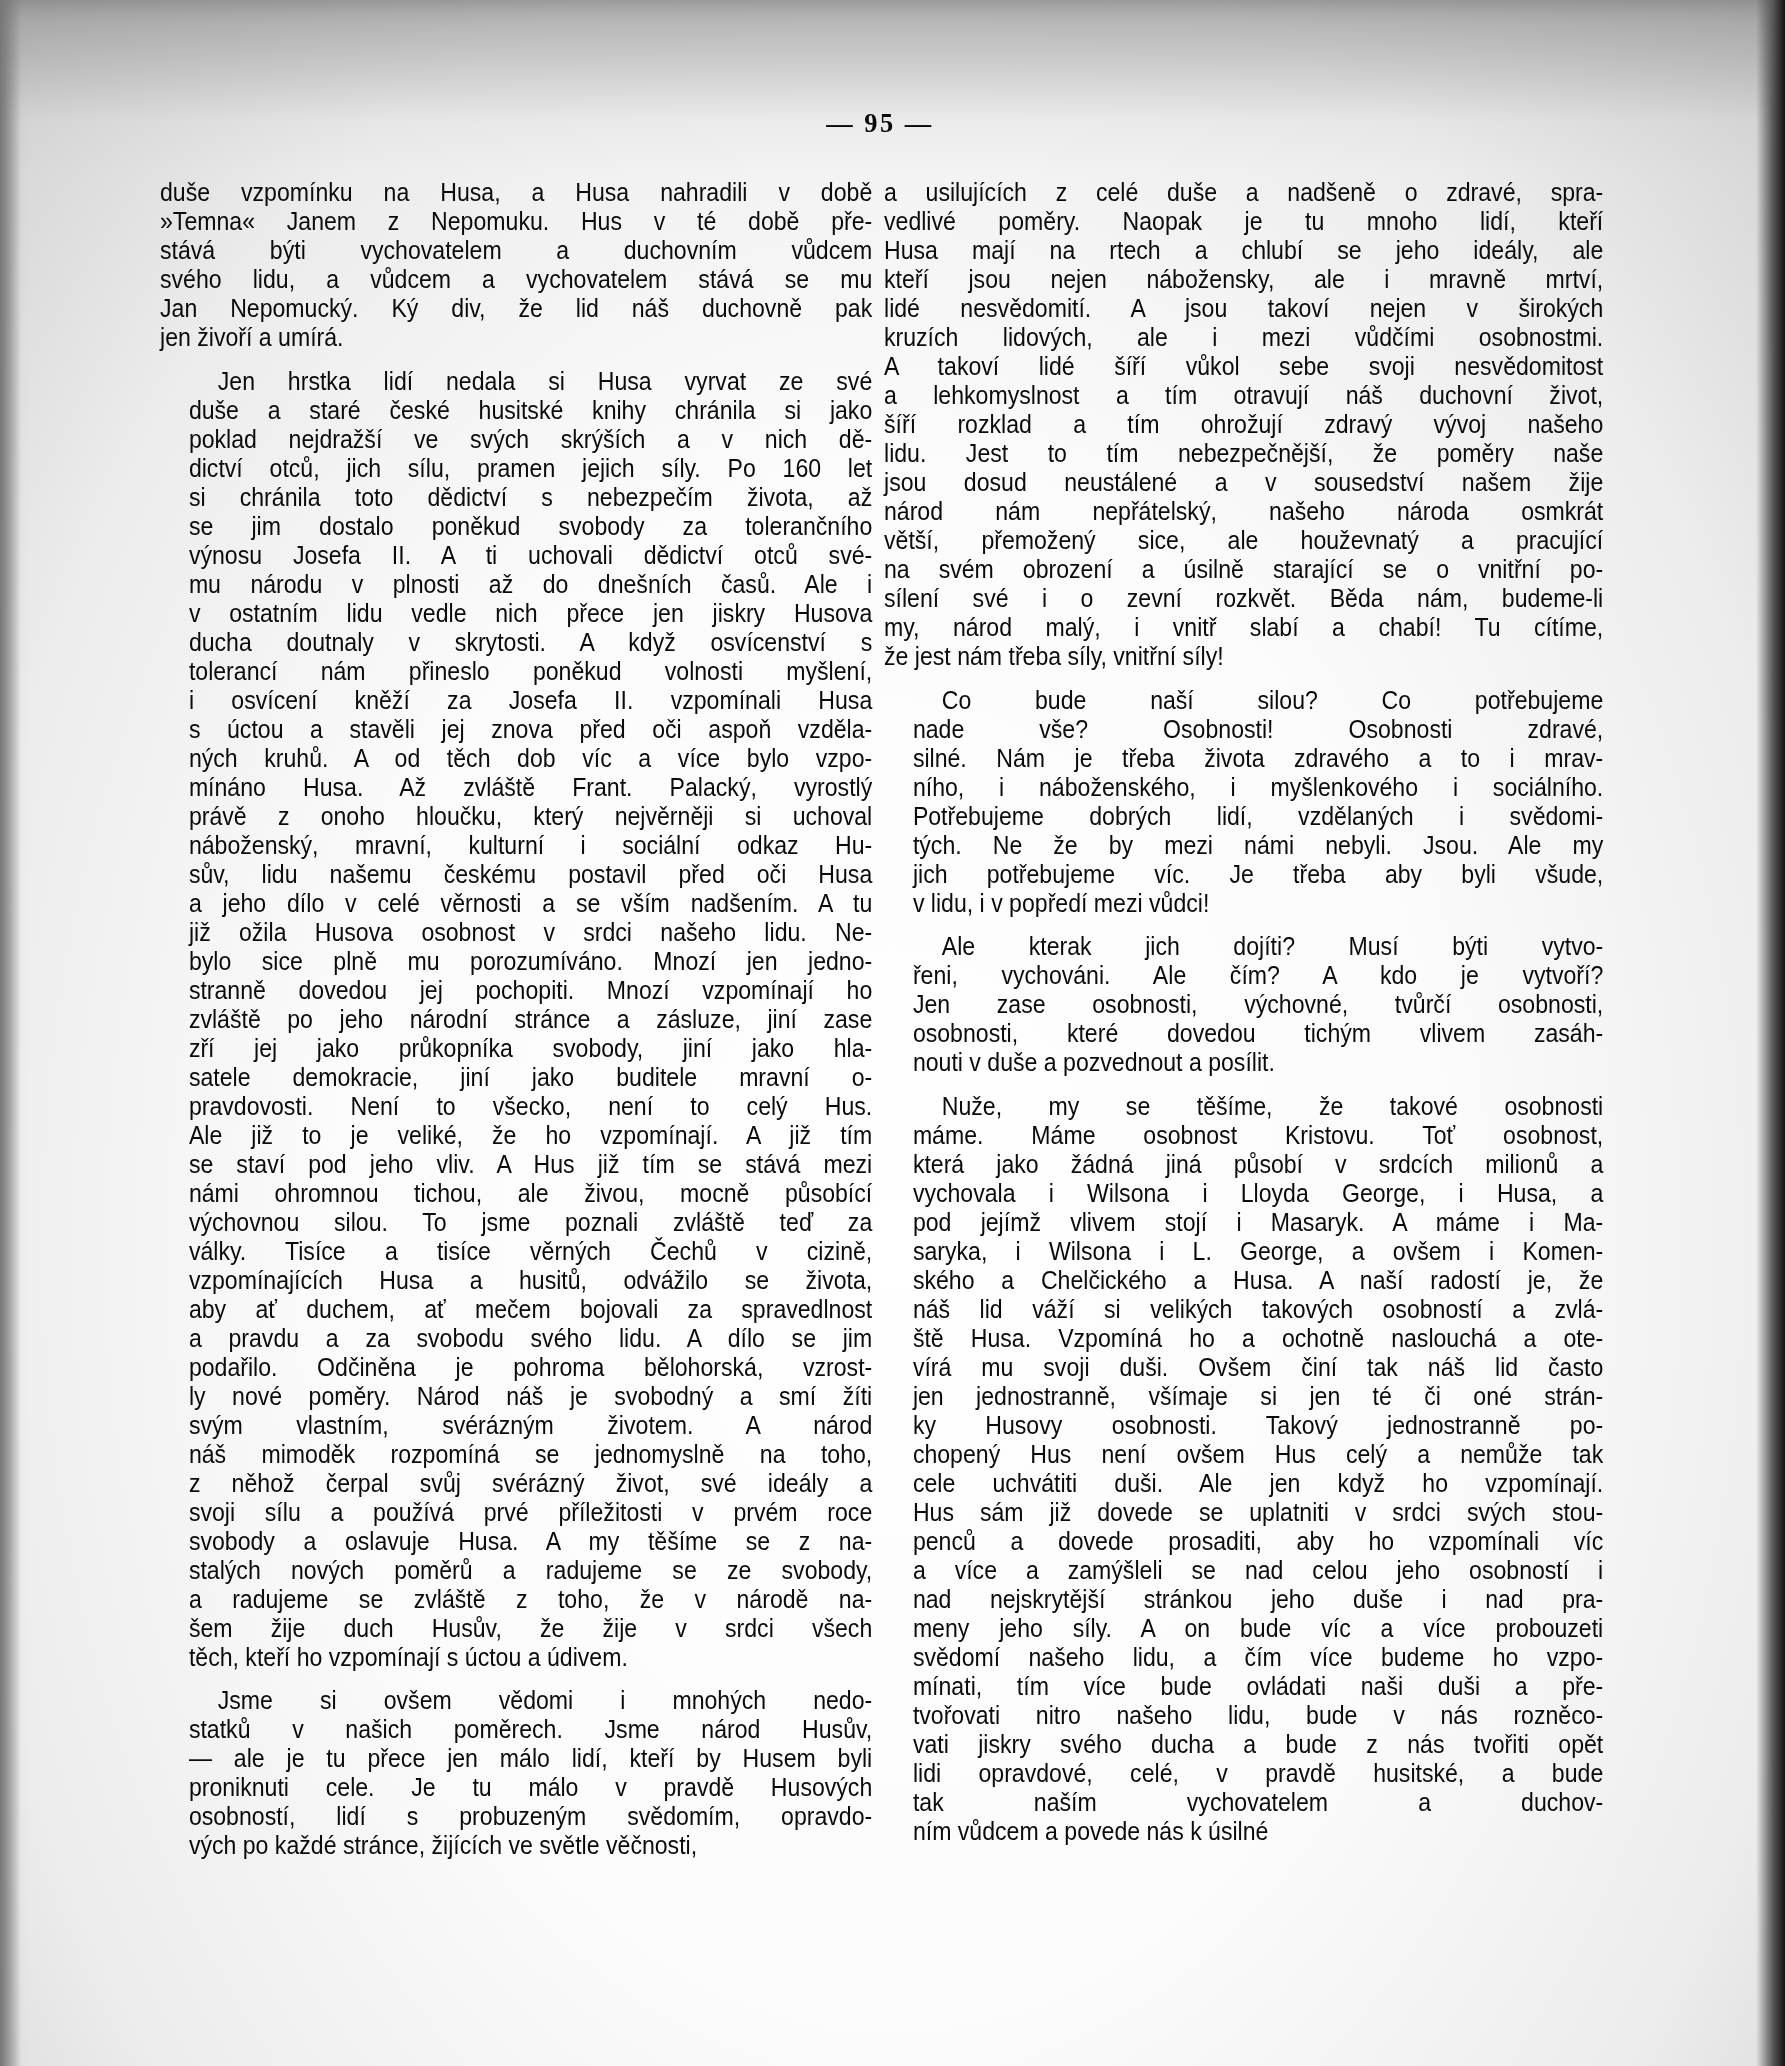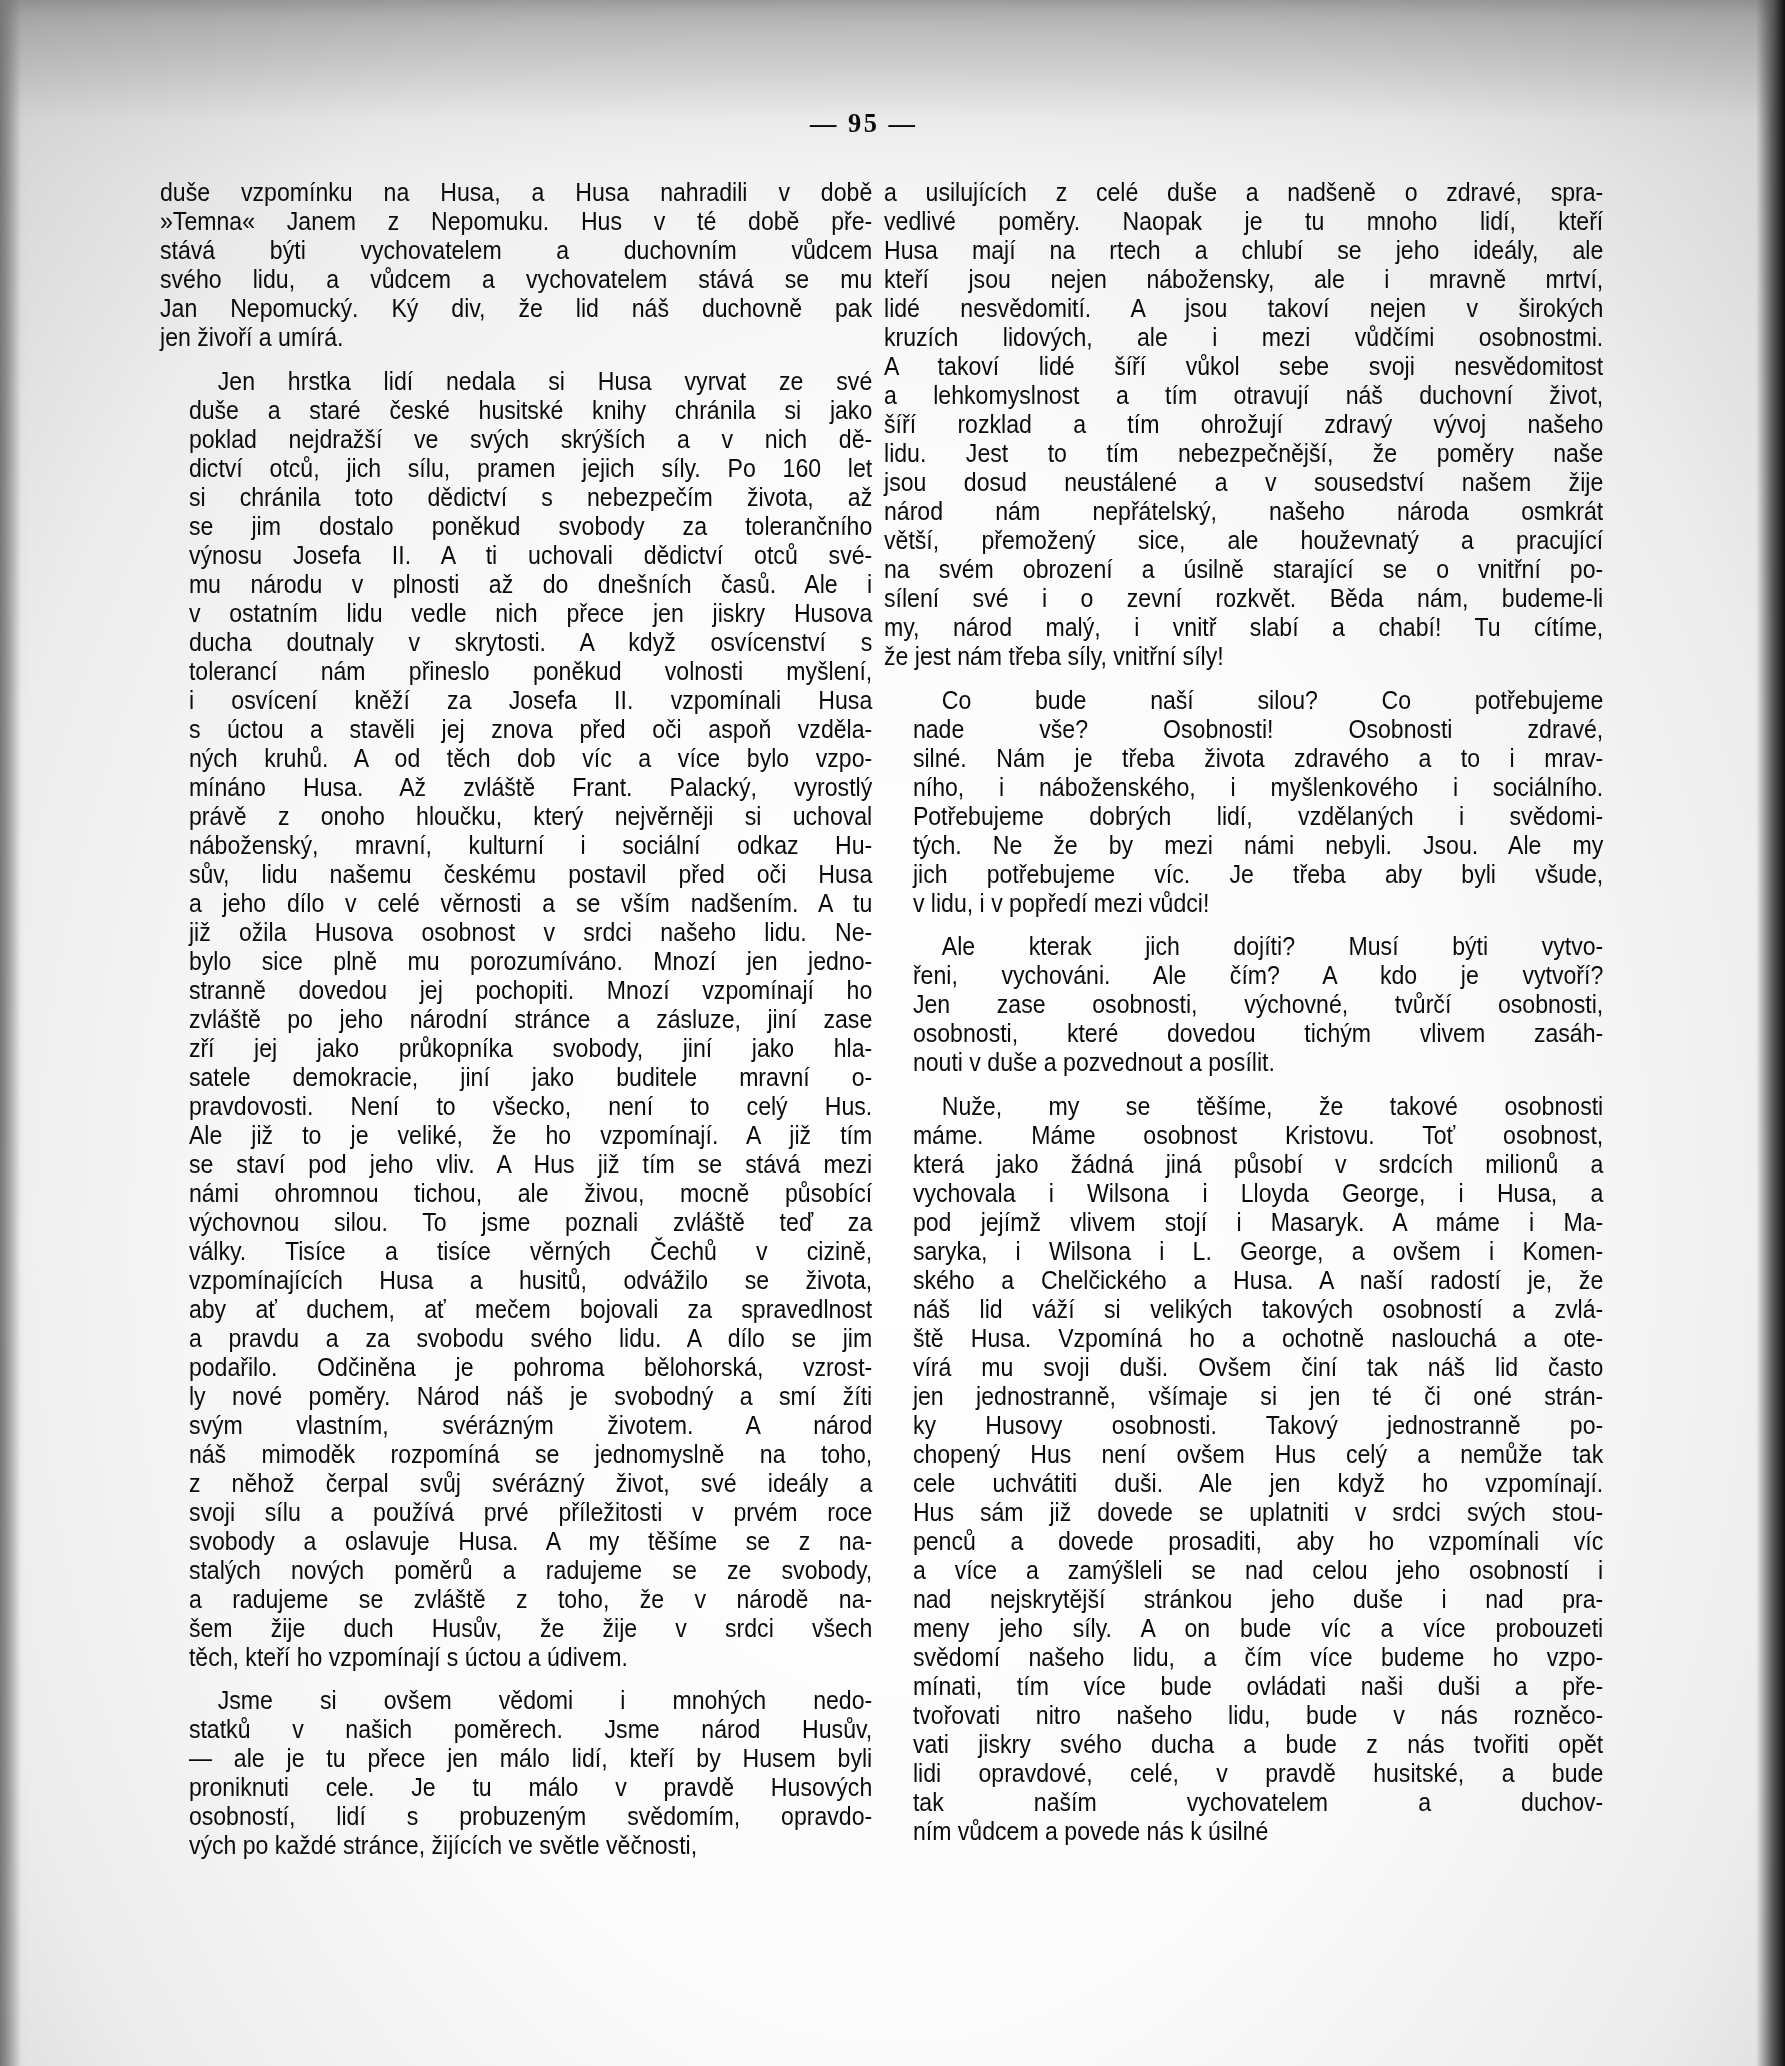--- a/index.html
+++ b/index.html
@@ -23,21 +23,21 @@
   .edge-right {
     position: absolute; right: 0; top: 0; width: 29px; height: 2261px;
     background: linear-gradient(to left, #111 0%, #555 40%, rgba(200,200,200,0));
   }
   .edge-left {
     position: absolute; left: 0; top: 0; width: 20.7px; height: 2261px;
     background: linear-gradient(to right, #777 0%, rgba(220,220,220,0));
   }
   .page-number {
     position: absolute; left: 810px; top: 108px; width: 140px;
-    text-align: left;
+    text-align: center;
     font-family: "Liberation Serif", serif;
     font-weight: bold; font-size: 26.4px; color: #0a0a0a;
     letter-spacing: 2.5px;
   }
   .column {
     position: absolute; top: 178px;
     font-family: "Liberation Sans Narrow", "Liberation Sans", "DejaVu Sans", sans-serif;
     font-size: 26.4px;
     line-height: 29px;
     color: #0b0b0b;

